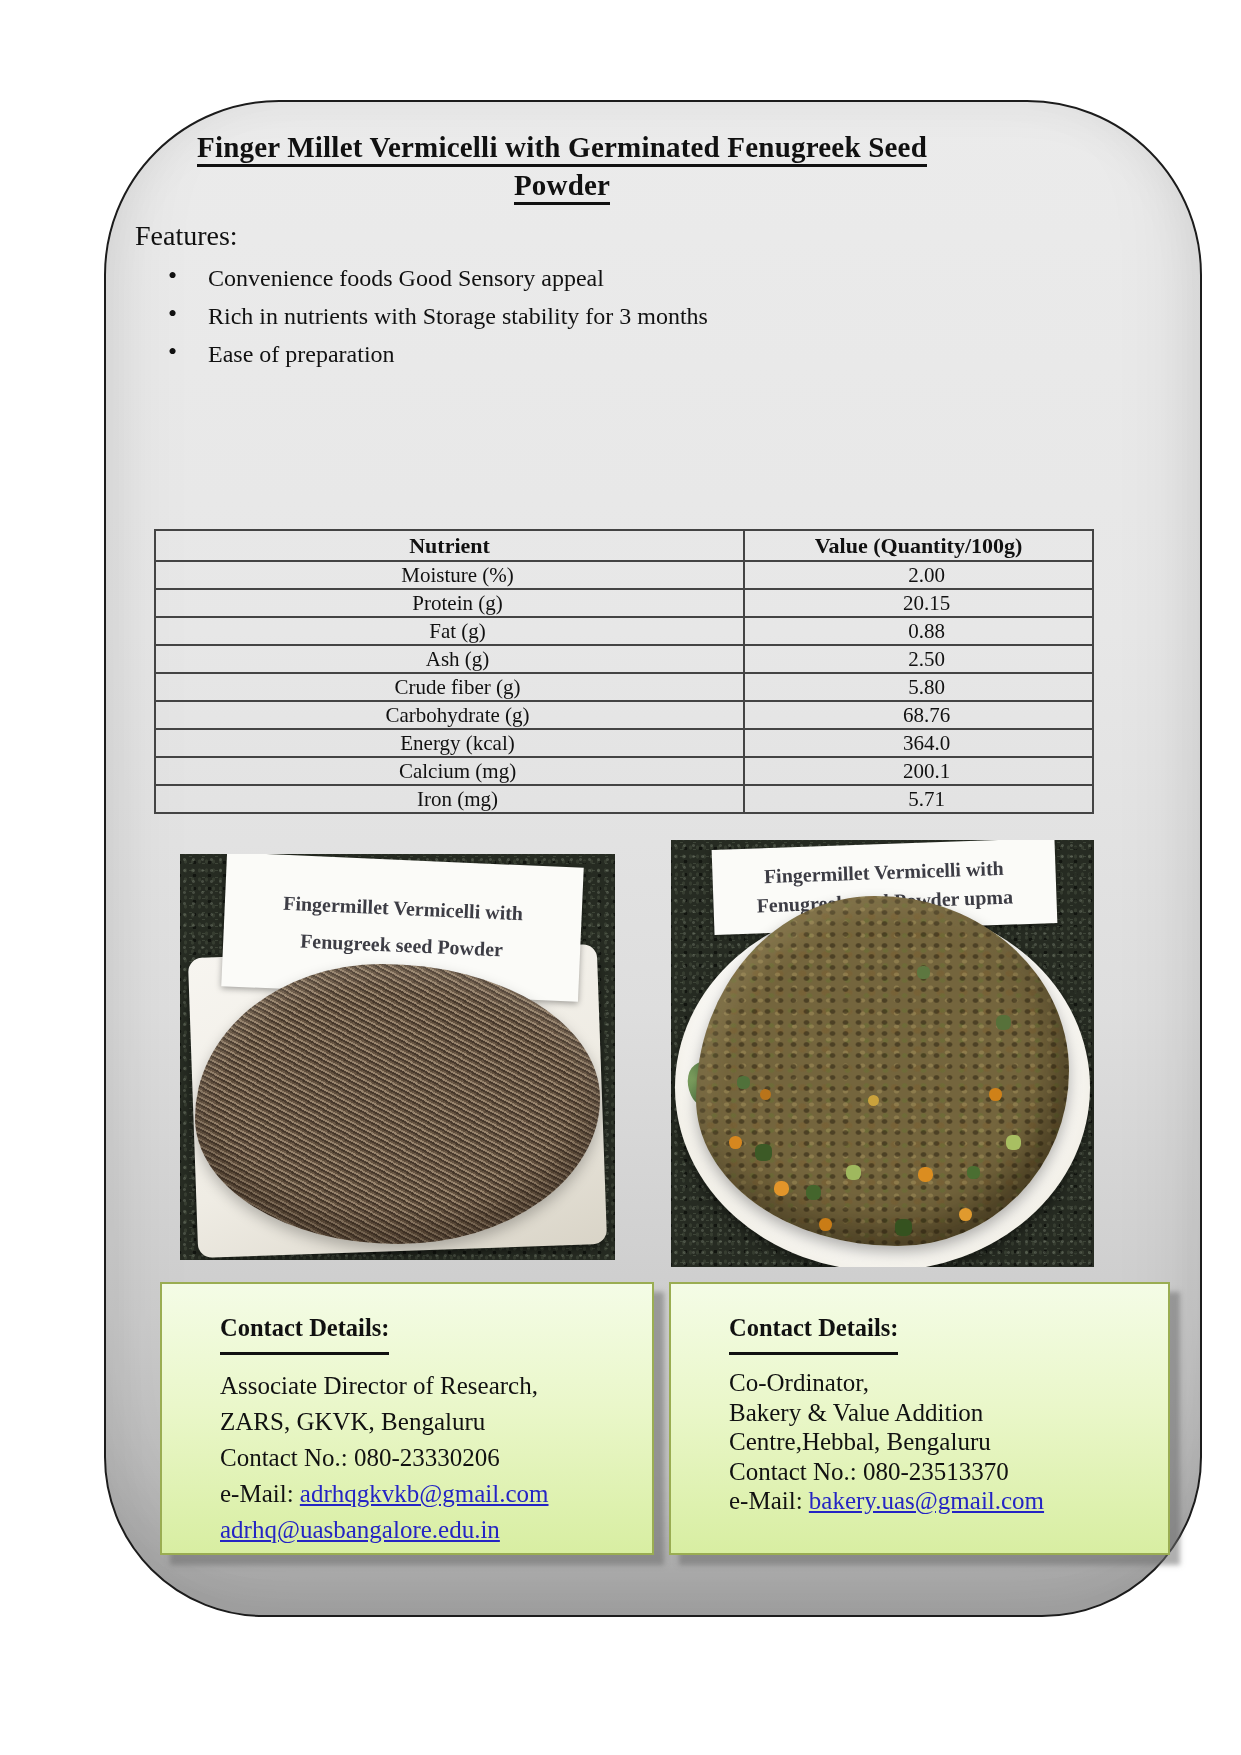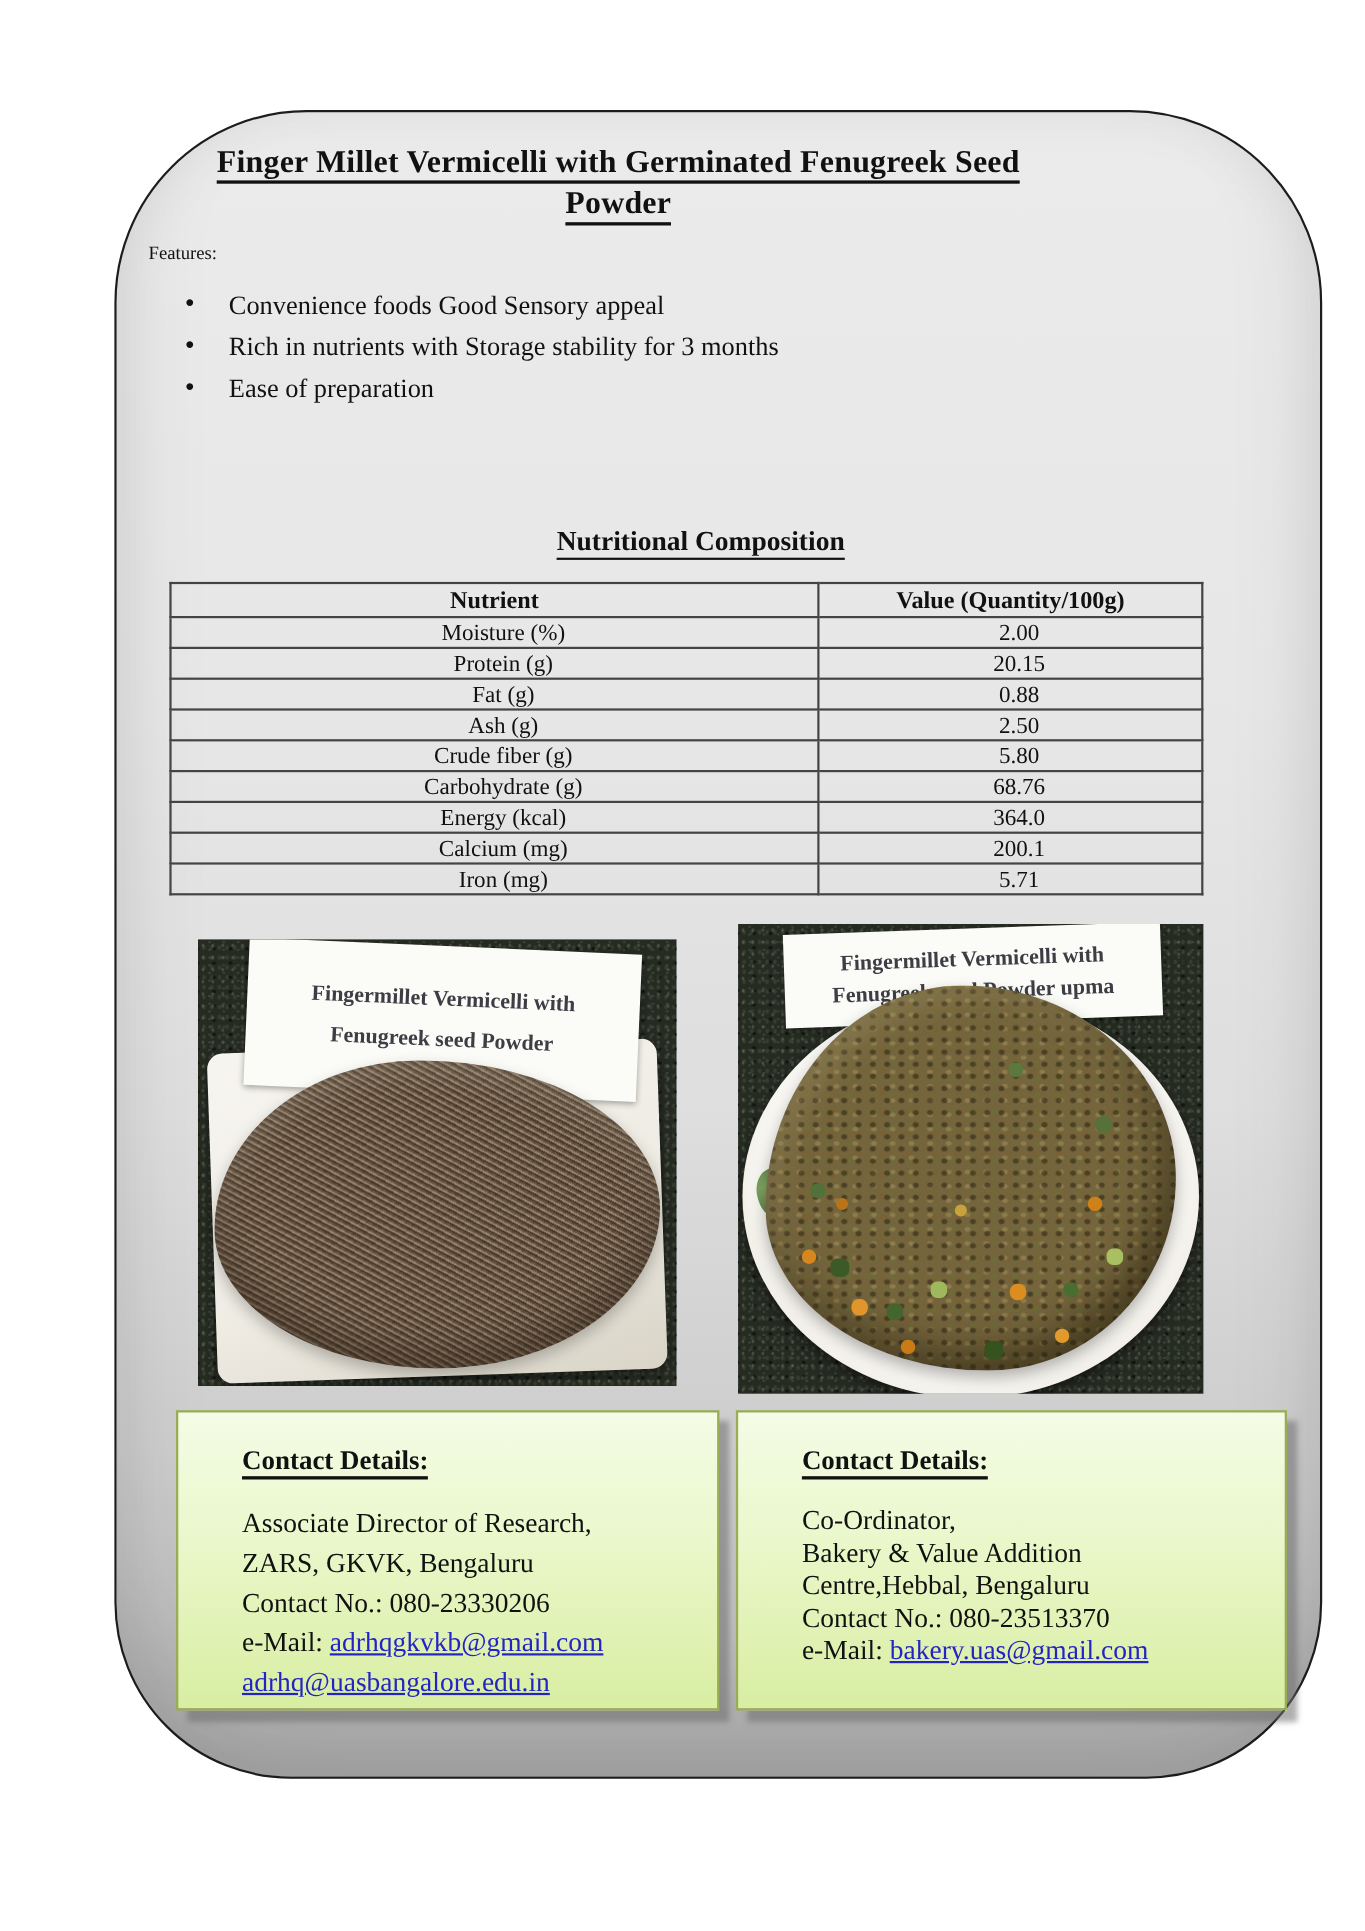--- a/index.html
+++ b/index.html
@@ -14,21 +14,21 @@
     background:linear-gradient(180deg,#ebebeb 0%,#e7e7e7 35%,#dedede 60%,#cdcdcd 80%,#b1b1b1 100%);
     box-shadow:inset 0 0 50px rgba(0,0,0,0.05), inset 0 -60px 90px rgba(0,0,0,0.10);
   }
 
   .title{
     position:absolute;left:20px;top:26px;width:872px;
     text-align:center;font-size:29px;font-weight:bold;line-height:38px;letter-spacing:.2px;
   }
   .title .u{border-bottom:3px solid #111;padding-bottom:1px;}
 
-  .features-label{position:absolute;left:29px;top:118px;font-size:17px;}
+  .features-label{position:absolute;left:29px;top:118px;font-size:28px;}
 
   .features{position:absolute;left:62px;top:164px;list-style:none;margin:0;padding:0;font-size:24px;}
   .features li{position:relative;padding-left:40px;margin-bottom:14px;line-height:24px;}
   .features .bullet{position:absolute;left:0;top:-2px;font-size:26px;}
 
   .nc-heading{
     position:absolute;left:61px;top:377px;width:940px;text-align:center;
     font-size:25px;font-weight:bold;
   }
   .nc-heading .u{border-bottom:2.5px solid #111;padding-bottom:1px;}
@@ -122,21 +122,21 @@
   .contact-box{
     position:absolute;top:1180px;height:273px;box-sizing:border-box;
     border:2px solid #9aad52;
     background:linear-gradient(180deg,#f4fce6 0%,#eaf7ca 45%,#d8eea2 100%);
     box-shadow:10px 10px 5px rgba(110,110,110,0.55);
     padding:30px 20px 0 58px;font-size:25px;
   }
   .contact-box.left{left:54px;width:494px;}
   .contact-box.right{left:563px;width:501px;}
   .contact-heading{font-size:24.5px;font-weight:bold;margin:0 0 26px 0;}
-  .contact-heading .u{border-bottom:3px solid #111;padding-bottom:1px;}
+  .contact-heading .u{border-bottom:3px solid #111;padding-bottom:11px;}
   .contact-body{margin:0;}
   .contact-box.left .contact-body{line-height:36px;}
   .contact-box.right .contact-body{line-height:29.5px;}
   .contact-body p{margin:0;}
   a.email{color:#2424c4;text-decoration:underline;}
 </style>
 </head>
 <body>
 
 <div class="page">
@@ -157,23 +157,20 @@
       <li>
         <span class="bullet">•</span>
         <span>Rich in nutrients with Storage stability for 3 months</span>
       </li>
       <li>
         <span class="bullet">•</span>
         <span>Ease of preparation</span>
       </li>
     </ul>
 
-    <div class="nc-heading">
-      <span class="u">Nutritional Composition</span>
-    </div>
 
     <table class="nutrition">
       <colgroup>
           <col class="col-nutrient">
           <col class="col-value">
         </colgroup>
       <thead>
         <tr>
           <th>Nutrient</th>
           <th>Value (Quantity/100g)</th>

